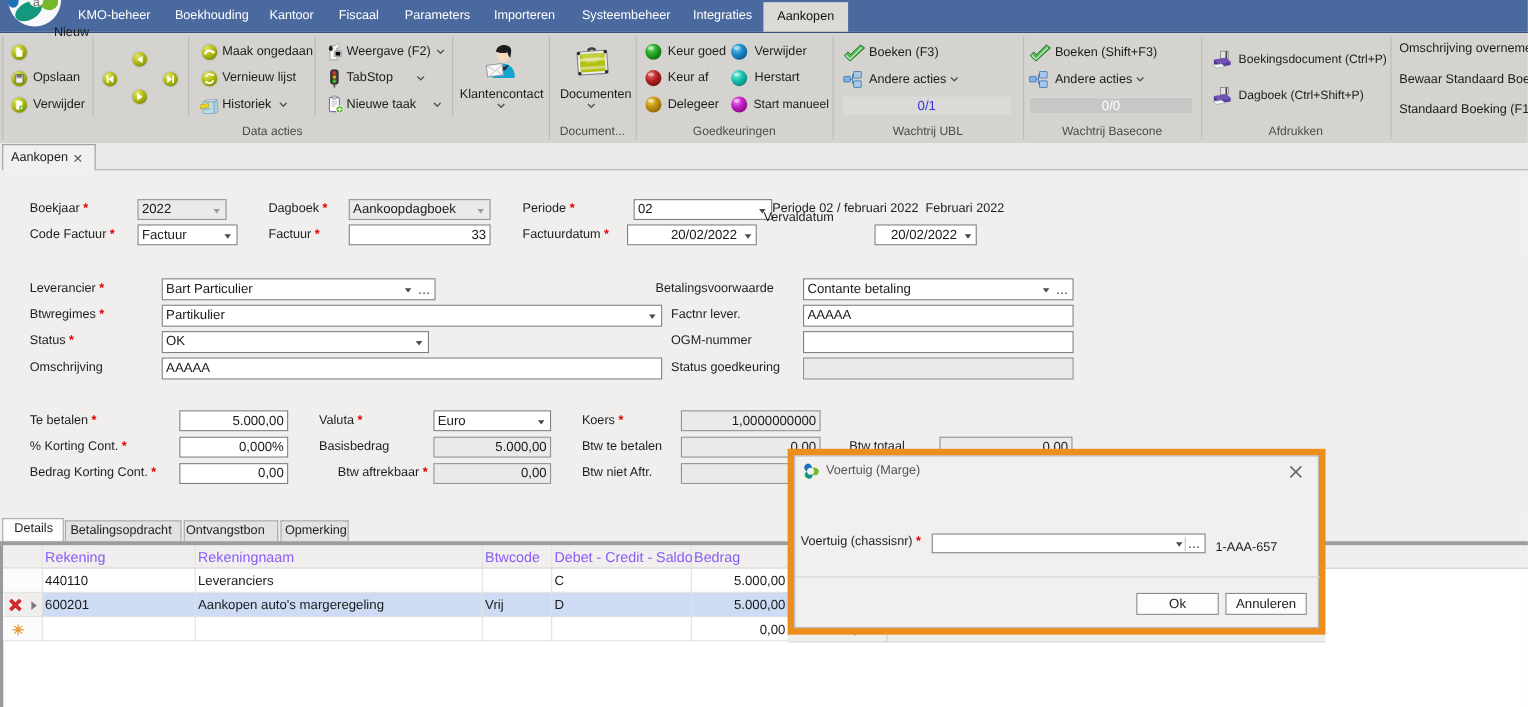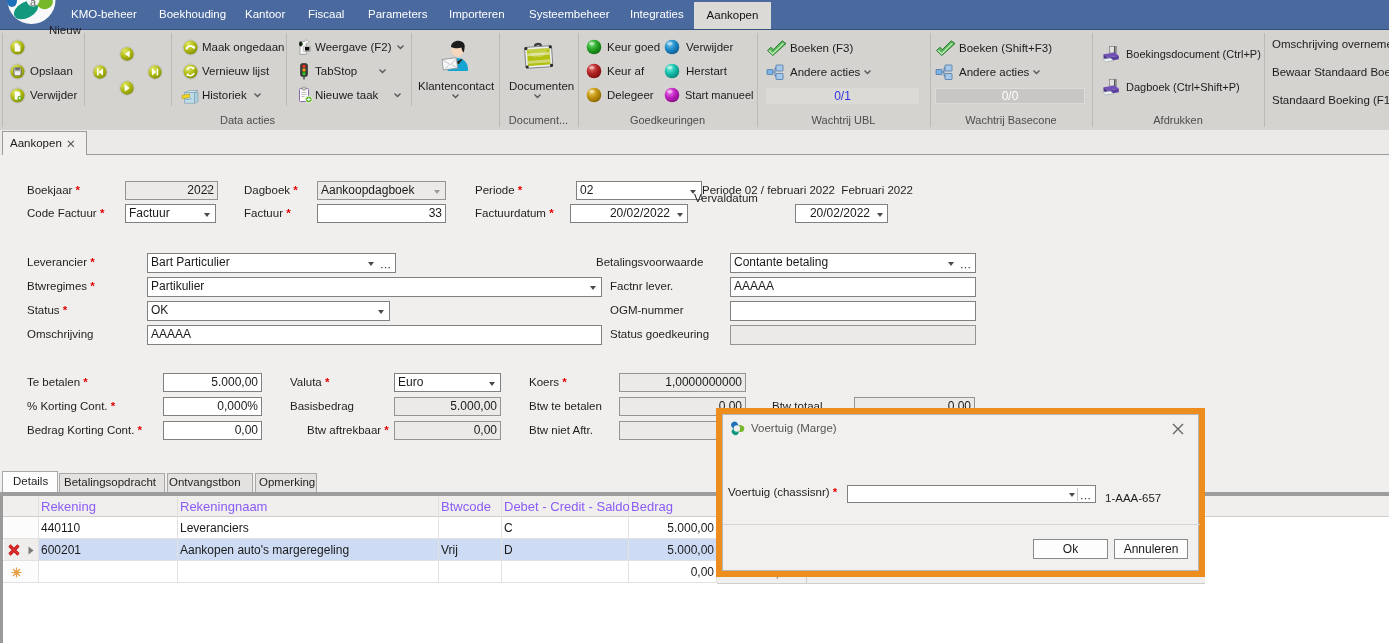--- a/index.html
+++ b/index.html
@@ -359,21 +359,21 @@
 
 <div class="abs" id="tabstrip"></div>
 <div class="abs" style="left:87px;top:154px;width:1302px;height:1px;background:#9b9b9b;"></div>
 <div id="doctab"></div>
 <div class="abs" style="left:10px;top:137px;font-size:11.5px;color:#1a1a1a;">Aankopen</div>
 <div class="abs" style="left:66px;top:137px;font-size:11.5px;color:#555;">✕</div>
 
 <div class="abs" id="content"></div>
 
 <div class="lbl" style="left:27px;top:183px;">Boekjaar <span class="req">*</span></div>
-<div class="box dis" style="left:125px;top:181px;width:93px;height:19px;text-align:right;">2022<span class="cbarrow" style="right:5px;top:8px;border-top-color:#9a9a9a;"></span></div>
+<div class="box dis" style="left:125px;top:181px;width:81px;height:19px;">2022<span class="cbarrow" style="right:5px;top:8px;border-top-color:#9a9a9a;"></span></div>
 <div class="lbl" style="left:244px;top:183px;">Dagboek <span class="req">*</span></div>
 <div class="box dis" style="left:317px;top:181px;width:129px;height:19px;">Aankoopdagboek<span class="cbarrow" style="right:5px;top:8px;border-top-color:#9a9a9a;"></span></div>
 <div class="lbl" style="left:475px;top:183px;">Periode <span class="req">*</span></div>
 <div class="box" style="left:576px;top:181px;width:126px;height:19px;">02<span class="cbarrow" style="right:5px;top:8px;"></span></div>
 <div class="lbl" style="left:702px;top:183px;">Periode 02 / februari 2022&nbsp; Februari 2022</div>
 <div class="lbl" style="left:27px;top:206px;">Code Factuur <span class="req">*</span></div>
 <div class="box" style="left:125px;top:204px;width:91px;height:19px;">Factuur<span class="cbarrow" style="right:5px;top:8px;"></span></div>
 <div class="lbl" style="left:244px;top:206px;">Factuur <span class="req">*</span></div>
 <div class="box rt" style="left:317px;top:204px;width:129px;height:19px;">33</div>
 <div class="lbl" style="left:475px;top:206px;">Factuurdatum <span class="req">*</span></div>

